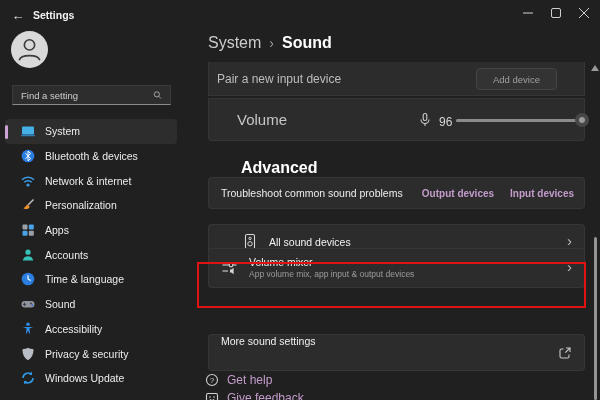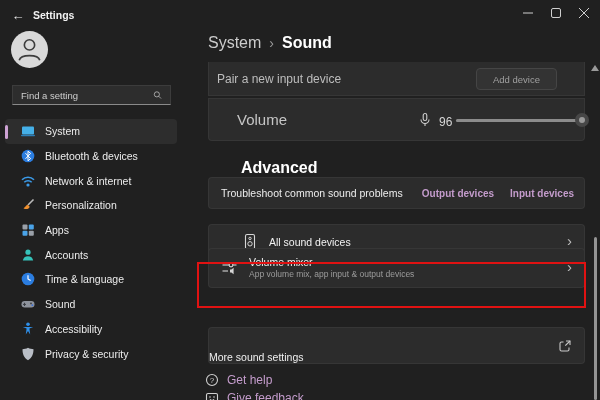--- a/index.html
+++ b/index.html
@@ -70,21 +70,21 @@
   .row-ico { width:18px; height:18px; margin-right:10px; flex:0 0 auto; }
   .row-texts { display:flex; flex-direction:column; }
   .row-title { font-size:10.5px; color:#f2f2f2; line-height:13px; }
   .row-sub { font-size:8.5px; color:#9c9c9c; line-height:11px; }
   .chev { position:absolute; right:12px; top:50%; transform:translateY(-58%);
     font-size:15px; color:#bdbdbd; }
 
   .highlight-box { position:absolute; left:197px; top:262px; width:389px; height:46px;
     border:2px solid #e01212; pointer-events:none; display:none; z-index:5; }
 
-  .card-f { top:327px; height:37px; display:flex; align-items:flex-end; }
+  .card-f { top:334px; height:37px; display:flex; align-items:flex-start; padding-left:12px; }
   .card-f .row-label { font-size:10.5px; color:#f0f0f0; }
   .ext-ico { position:absolute; right:12px; top:11px; width:14px; height:14px; }
 
   .footer-link { position:absolute; display:flex; align-items:center; }
   .footer-link .f-ico { width:14px; height:14px; margin-right:8px; }
   .footer-link .f-label { font-size:12px; }
   .fl-help { left:205px; top:373px; }
   .fl-feedback { left:205px; top:391px; }
 
   
@@ -225,20 +225,31 @@
       </span>
       <span class="nav-label">Accessibility</span>
     </div>
     <div class="nav-item">
       <span class="nav-ico">
         <svg width="16" height="16" viewBox="0 0 16 16">
             <path d="M8 1.8c1.8 1 3.8 1.4 5.5 1.5 0 5-1.6 8.8-5.5 10.9C4.1 12.1 2.5 8.3 2.5 3.3 4.2 3.2 6.2 2.8 8 1.8z" fill="#b9bec6"></path>
           </svg>
       </span>
       <span class="nav-label">Privacy &amp; security</span>
+    </div>
+    <div class="nav-item">
+      <span class="nav-ico">
+        <svg width="16" height="16" viewBox="0 0 16 16">
+            <path d="M3 8a5 5 0 0 1 8.6-3.4" stroke="#2f9ae8" stroke-width="1.6" fill="none"></path>
+            <path d="M13 8a5 5 0 0 1-8.6 3.4" stroke="#2f9ae8" stroke-width="1.6" fill="none"></path>
+            <path d="M12 1.6v3.2H8.8z" fill="#2f9ae8"></path>
+            <path d="M4 14.4v-3.2h3.2z" fill="#2f9ae8"></path>
+          </svg>
+      </span>
+      <span class="nav-label">Windows Update</span>
     </div>
   </div>
 
   <div class="breadcrumb">
     <span class="bc-parent">System</span>
     <span class="bc-sep">›</span>
     <span class="bc-current">Sound</span>
   </div>
 
   <div class="card card-a">

